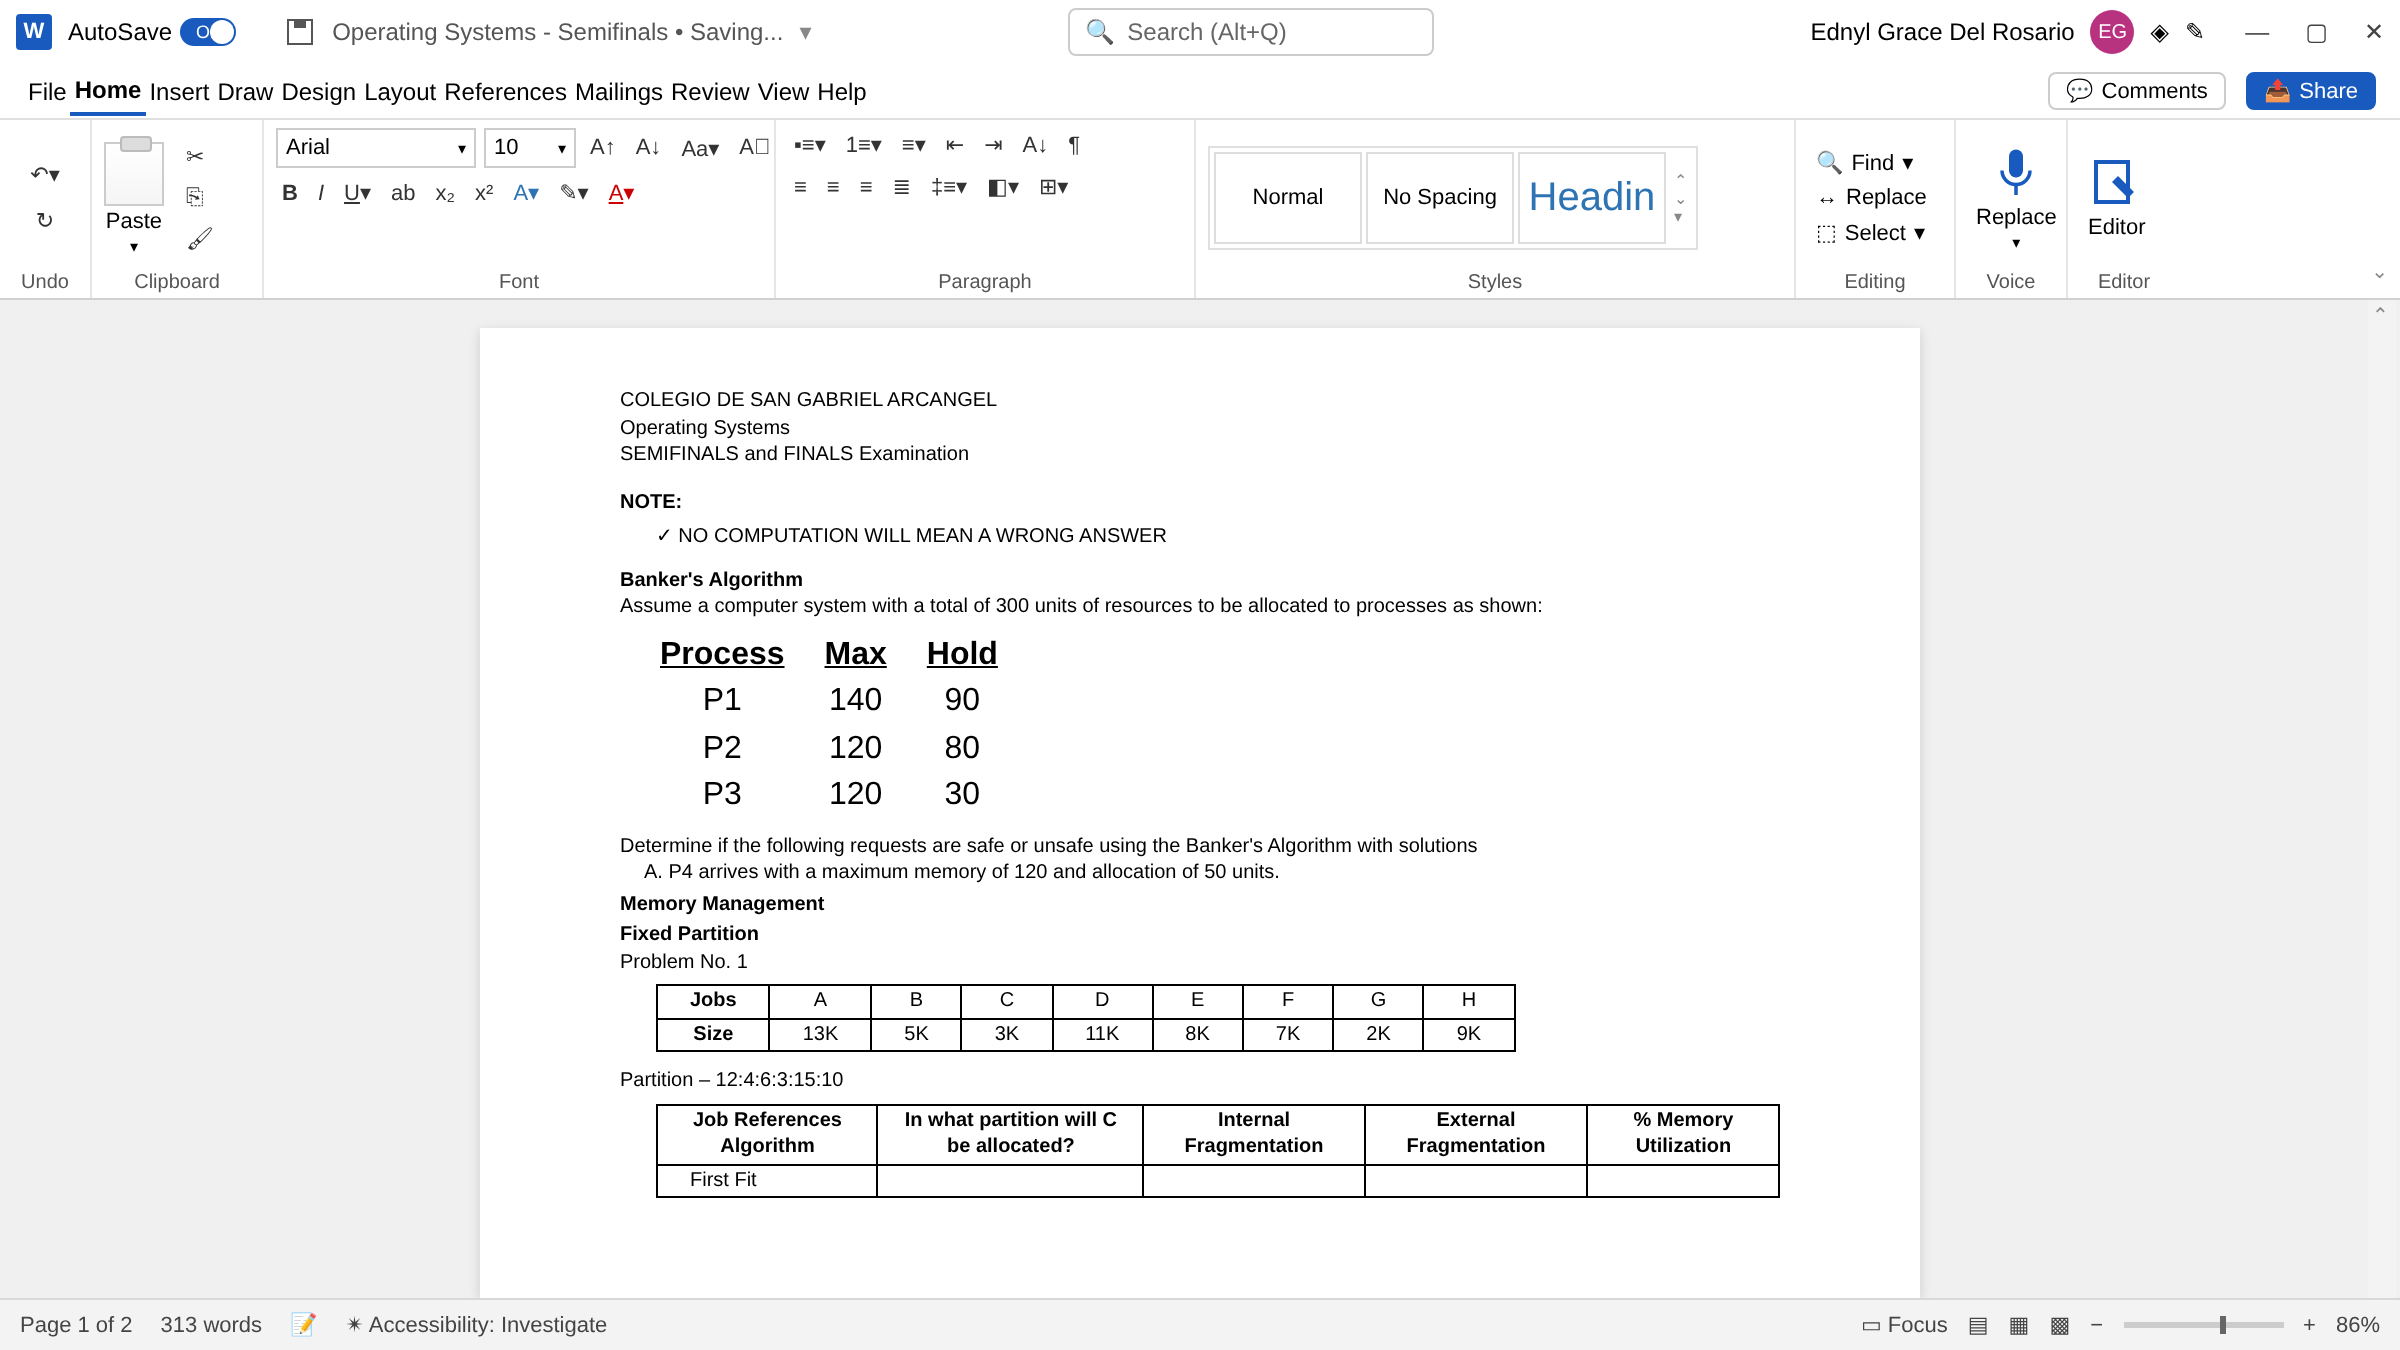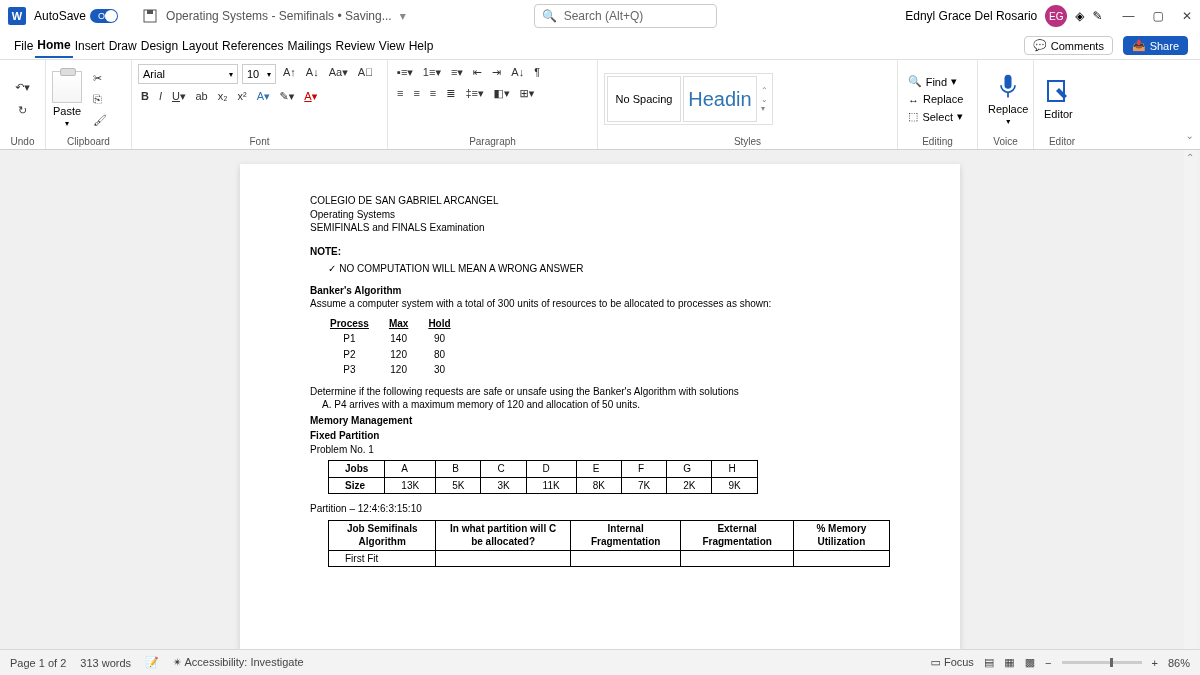--- a/index.html
+++ b/index.html
@@ -27,41 +27,41 @@
 .ribbon { height:90px; background:#fff; display:flex; border-bottom:1px solid #d0d0d0; font-size:11px; }
 .rg { border-right:1px solid #e5e5e5; display:flex; flex-direction:column; padding:4px 6px 0; }
 .rg-body { flex:1; display:flex; align-items:center; gap:4px; }
 .rg-label { text-align:center; color:#555; padding:2px 0; font-size:10px; position:relative; }
 .undo-col { width:46px; align-items:center; }
 .undo-col .rg-body { flex-direction:column; gap:6px; justify-content:center; }
 .paste { display:flex; flex-direction:column; align-items:center; gap:2px; }
 .paste-ico { width:30px; height:32px; border:1px solid #ccc; background:linear-gradient(#fff,#f5f5f5); position:relative; }
 .paste-ico::before { content:""; position:absolute; top:-4px; left:7px; width:14px; height:6px; background:#ddd; border:1px solid #bbb; border-radius:2px; }
 .clip-side { display:flex; flex-direction:column; gap:4px; margin-left:4px; }
-.font-row { display:flex; gap:4px; }
+.font-row { display:flex; gap:4px; align-items:center; }
 .font-sel { border:1px solid #ccc; height:20px; padding:0 4px; display:flex; align-items:center; background:#fff; }
 .btn-s { padding:2px 3px; cursor:pointer; color:#333; }
 .styles-box { display:flex; gap:2px; align-items:center; border:1px solid #e0e0e0; padding:2px; }
 .style-card { width:74px; height:46px; border:1px solid #ddd; display:flex; align-items:center; justify-content:center; font-size:11px; }
 .style-card.h { font-size:20px; color:#2e74b5; font-family:"Calibri Light",sans-serif; }
 .edit-col { display:flex; flex-direction:column; gap:3px; font-size:11px; }
 .edit-item { display:flex; align-items:center; gap:4px; padding:1px 4px; }
 .big-btn { display:flex; flex-direction:column; align-items:center; gap:2px; padding:0 4px; }
 .mic { width:22px; height:28px; }
 
 .page-area { position:absolute; top:150px; left:0; right:0; bottom:26px; background:#f0f0f0; overflow:hidden; display:flex; justify-content:center; }
 .page { width:720px; background:#fff; margin-top:14px; box-shadow:0 2px 6px rgba(0,0,0,.15); padding:30px 70px; font-size:10px; line-height:1.35; font-family:Arial,sans-serif; }
 .page h5 { font-size:10px; font-weight:bold; margin-top:2px; }
 .tick-list { margin:4px 0 8px 18px; }
 .tick-list div::before { content:"✓  "; }
 .proc-tbl { margin:4px 0 6px 18px; }
-.proc-tbl td, .proc-tbl th { padding:0 18px 0 0; text-align:center; font-size:10px;margin-top:20px; }
+.proc-tbl td, .proc-tbl th { padding:0 18px 0 0; text-align:center; font-size:16px;margin-top:20px; }
 .proc-tbl th { text-decoration:underline; }
 .jobs-tbl, .alg-tbl { border-collapse:collapse; margin-top:4px; }
-.jobs-tbl td, .alg-tbl td, .alg-tbl th { border:1px solid #000; padding:1px 16px; font-size:10px; }
+.jobs-tbl td, .alg-tbl td, .alg-tbl th { border:1px solid #000; padding:1px 16px; font-size:10px; text-align:center; }
 .jobs-tbl td:first-child { font-weight:bold; }
 .alg-tbl th { font-weight:bold; padding:1px 10px; }
 
 .status { position:absolute; bottom:0; left:0; right:0; height:26px; background:#f3f3f3; border-top:1px solid #d8d8d8; display:flex; align-items:center; padding:0 10px; font-size:11px; gap:14px; color:#444; }
 .status-r { margin-left:auto; display:flex; align-items:center; gap:10px; }
 .zoom-track { width:80px; height:3px; background:#ccc; position:relative; }
 .zoom-track::after { content:""; position:absolute; left:60%; top:-3px; width:3px; height:9px; background:#666; }
 .scroll-hint { position:absolute; right:2px; top:150px; width:14px; bottom:26px; background:#f3f3f3; }
 .scroll-hint::before { content:"⌃"; position:absolute; top:2px; left:2px; font-size:10px; color:#888; }
 
@@ -145,21 +145,21 @@
     <div class="rg-label">Clipboard</div>
   </div>
 
   <div class="rg" style="width:256px">
     <div class="rg-body" style="flex-direction:column;align-items:flex-start;gap:4px">
       <div class="font-row">
         <div class="font-sel" style="width:100px">
             <span>Arial</span>
             <span style="margin-left:auto;font-size:8px">▾</span>
           </div>
-        <div class="font-sel" style="width:34px">
+        <div class="font-sel" style="width:46px">
             <span>10</span>
             <span style="margin-left:auto;font-size:8px">▾</span>
           </div>
         <span class="btn-s">A↑</span>
         <span class="btn-s">A↓</span>
         <span class="btn-s">Aa▾</span>
         <span class="btn-s">A⃠</span>
       </div>
       <div class="font-row">
         <span class="btn-s"><b>B</b></span>
@@ -196,20 +196,21 @@
         <span class="btn-s">◧▾</span>
         <span class="btn-s">⊞▾</span>
       </div>
     </div>
     <div class="rg-label">Paragraph</div>
   </div>
 
   <div class="rg" style="width:300px">
     <div class="rg-body">
       <div class="styles-box">
+        <div class="style-card">Normal</div>
         <div class="style-card">No Spacing</div>
         <div class="style-card h">Headin</div>
         <div style="display:flex;flex-direction:column;font-size:8px;color:#888;padding:0 2px">
           <span>⌃</span>
           <span>⌄</span>
           <span>▾</span>
         </div>
       </div>
     </div>
     <div class="rg-label">Styles</div>
@@ -319,21 +320,21 @@
             <td>7K</td>
             <td>2K</td>
             <td>9K</td>
           </tr>
     </tbody>
       </table>
     <div style="margin-top:8px">Partition – 12:4:6:3:15:10</div>
     <table class="alg-tbl" style="margin-left:18px">
       <tbody>
           <tr>
-            <th>Job Semifinals Algorithm</th>
+            <th>Job References Algorithm</th>
             <th>In what partition will C be allocated?</th>
             <th>Internal Fragmentation</th>
             <th>External Fragmentation</th>
             <th>% Memory Utilization</th>
           </tr>
       <tr>
             <td style="text-align:left">First Fit</td>
             <td></td>
             <td></td>
             <td></td>

